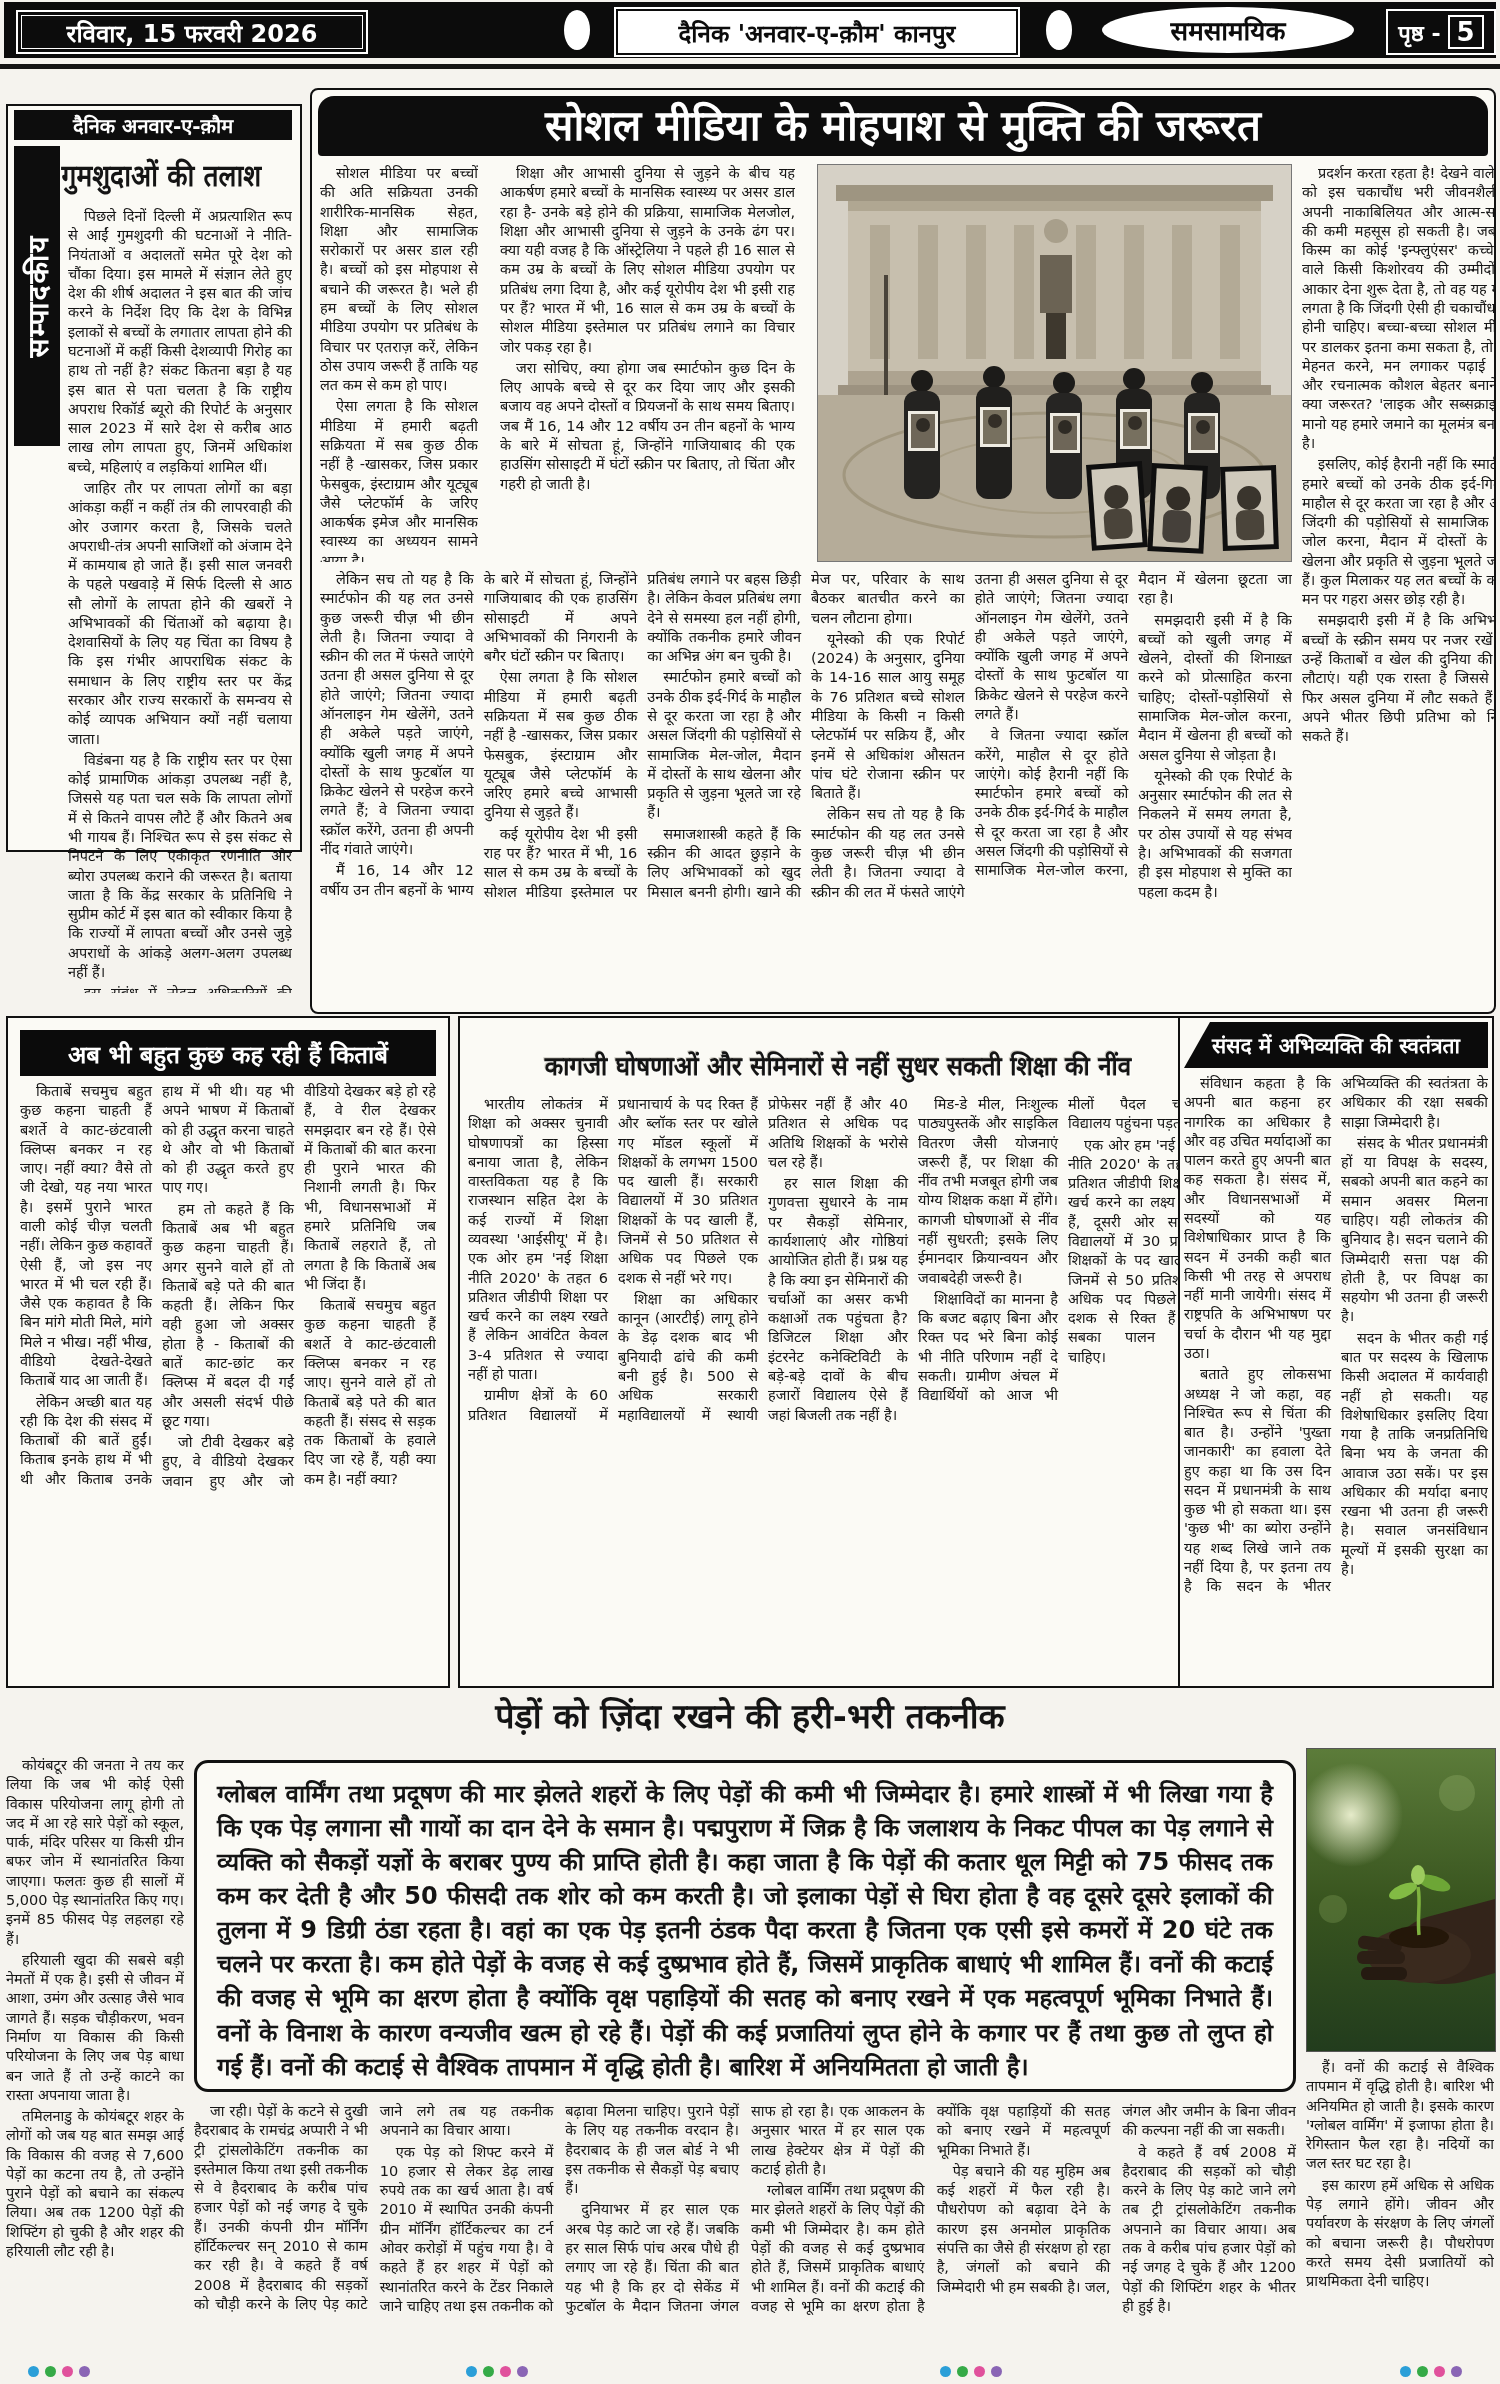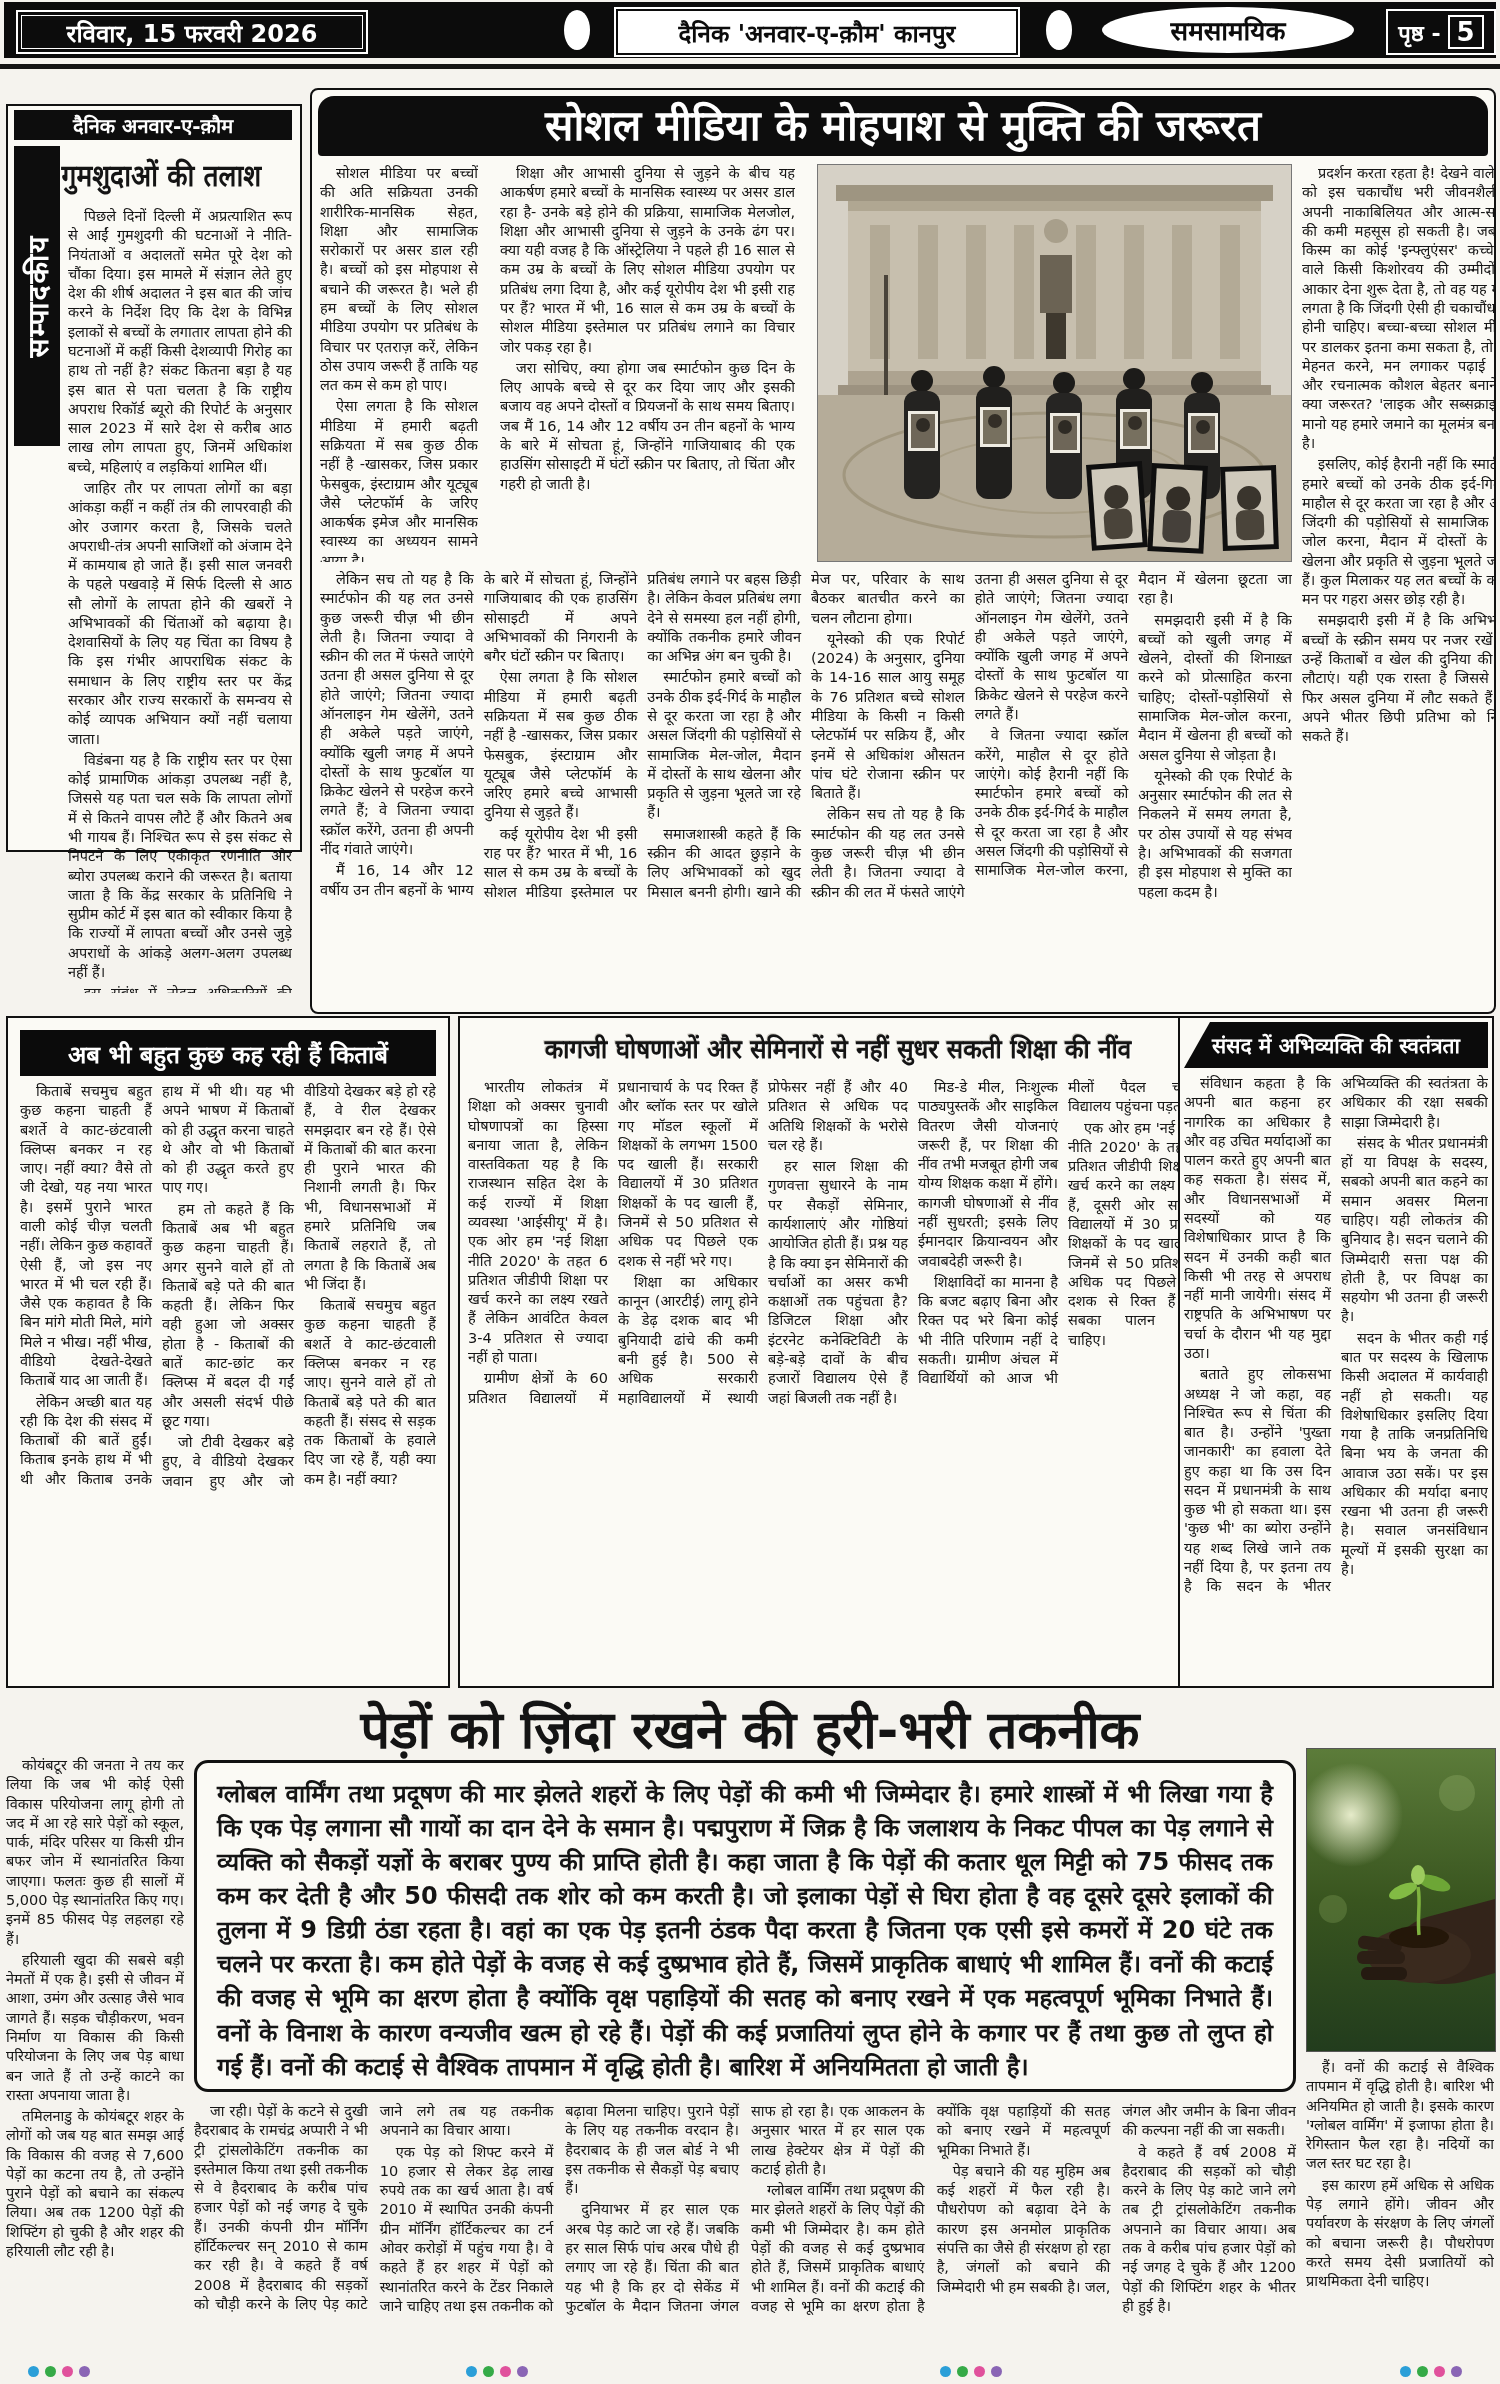--- a/index.html
+++ b/index.html
@@ -37,29 +37,29 @@
   .lt-top{display:flex;gap:22px;height:398px;margin-bottom:8px;}
   .lt-c1{width:158px;}.lt-c2{width:295px;}
   .lead-photo{width:473px;height:396px;border:1px solid #777;}
   .lt-bottom{height:430px;column-count:6;column-gap:10px;}
   .lt-c3{height:842px;}
   
   .books{left:6px;top:1016px;width:444px;height:672px;padding:12px;}
   .bar-head{height:46px;background:#0b0b0b;color:#fff;font-weight:bold;display:flex;align-items:center;justify-content:center;}
   .books .bar-head{font-size:24px;}
   .books-body{margin-top:6px;height:600px;column-count:3;column-gap:10px;}
-  .education{left:458px;top:1016px;width:760px;height:672px;padding:4px 8px;}
+  .education{left:458px;top:1016px;width:760px;height:672px;padding:21px 8px;}
   .edu-head{height:52px;font-size:26px;font-weight:bold;display:flex;align-items:center;justify-content:center;
             white-space:nowrap;transform:scaleX(.93);transform-origin:center;text-shadow:1px 1px 0 #fff,-1px -1px 0 #cfccc4;}
   .edu-body{margin-top:4px;height:596px;column-count:5;column-gap:10px;}
   .parliament{left:1178px;top:1016px;width:316px;height:672px;padding:4px;}
   .parl-head{font-size:21px;clip-path:polygon(26px 0,100% 0,100% 100%,0 100%);}
   .parl-body{margin-top:6px;height:600px;column-count:2;column-gap:10px;}
   
-  .trees-head{position:absolute;left:230px;top:1692px;width:1040px;height:58px;font-size:52px;
+  .trees-head{position:absolute;left:230px;top:1692px;width:1040px;height:58px;font-size:34px;
               font-weight:bold;text-align:center;white-space:nowrap;}
   .trees-left{position:absolute;left:6px;top:1756px;width:178px;height:622px;}
   .trees-intro{position:absolute;left:194px;top:1760px;width:1102px;height:332px;border:3px solid #111;
                border-radius:14px;box-sizing:border-box;padding:14px 20px;background:#fbfaf5;
                font-size:24px;font-weight:bold;line-height:1.42;text-align:justify;overflow:hidden;}
   .trees-photo{position:absolute;left:1306px;top:1748px;width:188px;height:302px;border:1px solid #555;}
   .trees-caption{position:absolute;left:1306px;top:2058px;width:188px;height:320px;}
   .trees-body{position:absolute;left:194px;top:2102px;width:1102px;height:276px;column-count:6;column-gap:12px;}
   
   .regs{position:absolute;top:2366px;display:flex;gap:6px;}

